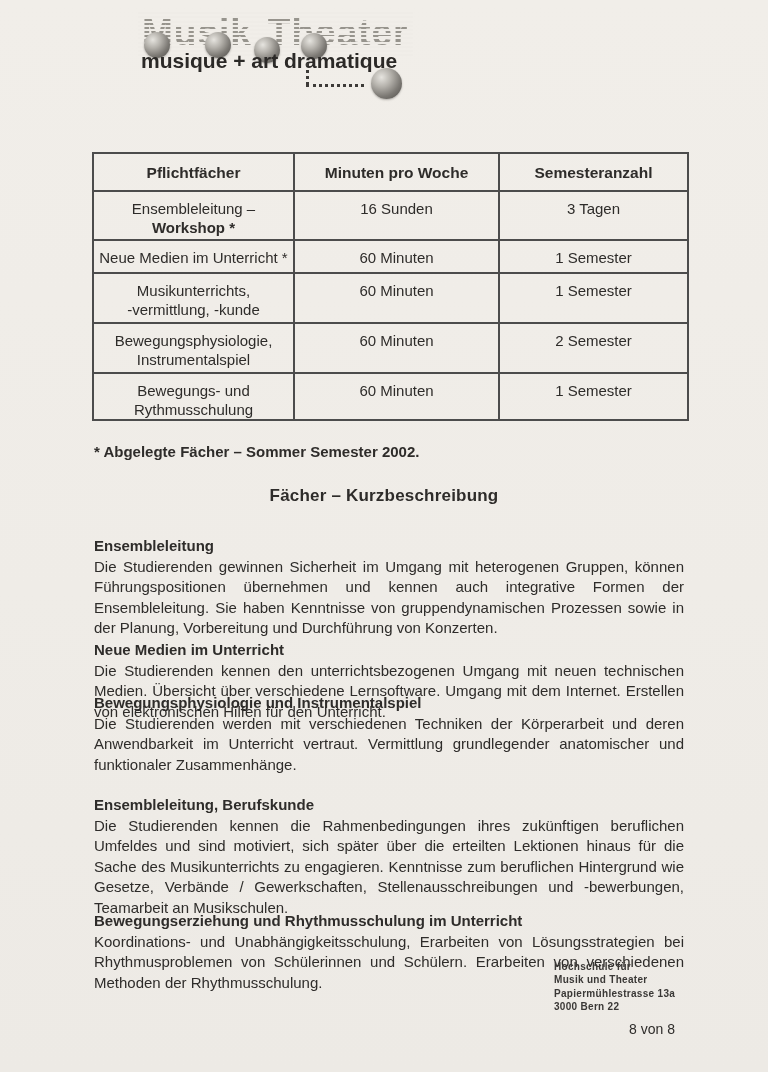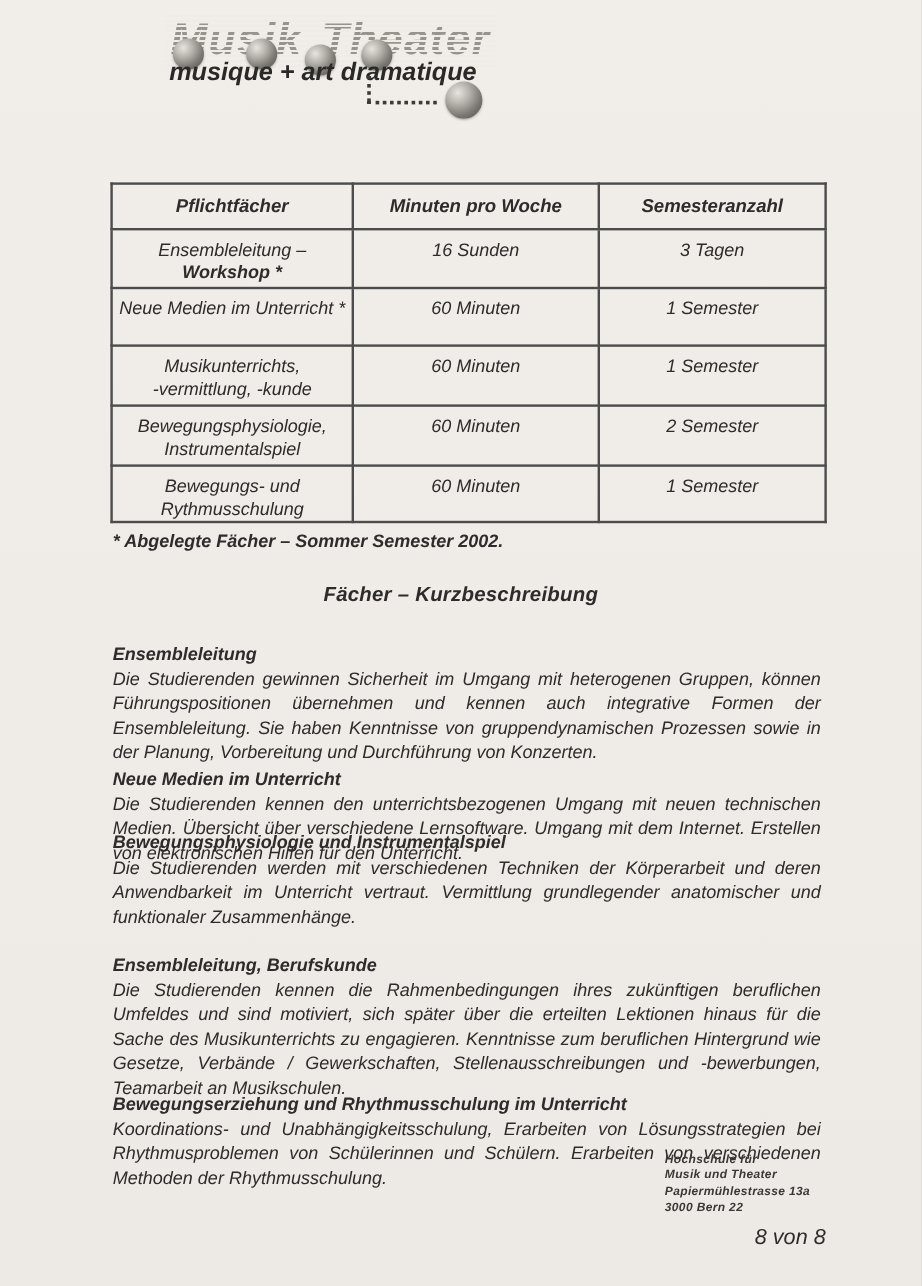--- a/index.html
+++ b/index.html
@@ -4,21 +4,20 @@
 <style>
   html,body{margin:0;padding:0;background:#d8d5d0;}
   .page{
     position:relative;
     width:768px;height:1072px;
     margin:0 auto;
     background:linear-gradient(180deg,#f1eee9 0%,#efece7 55%,#edeae5 100%);
     font-family:"Liberation Sans",sans-serif;
     color:#2e2c2a;
     overflow:hidden;
-    font-style:italic;
   }
 
   
   .logo-title{
     position:absolute;left:142px;top:12px;
     font-size:37px;font-weight:bold;letter-spacing:1px;
     color:#97948d;white-space:nowrap;
   }
   .logo-title .w1{margin-right:16px;}
   .logo-title::after{
@@ -54,21 +53,21 @@
   .subjects-table col.c2{width:205px;}
   .subjects-table col.c3{width:189px;}
   .subjects-table th,.subjects-table td{
     border:2px solid #4c4c4c;
     text-align:center;vertical-align:top;
     padding:7px 4px 0 4px;line-height:19px;
   }
   .subjects-table th{font-size:15.5px;padding-top:9px;}
   .subjects-table thead tr{height:38px;}
   .subjects-table tbody tr:nth-child(1){height:49px;}
-  .subjects-table tbody tr:nth-child(2){height:48px;border-radius:11px;}
+  .subjects-table tbody tr:nth-child(2){height:33px;border-radius:11px;}
   .subjects-table tbody tr:nth-child(3){height:50px;}
   .subjects-table tbody tr:nth-child(4){height:50px;}
   .subjects-table tbody tr:nth-child(5){height:41px;}
   .cell-line{display:block;text-align:center;}
   .cell-line.b{font-weight:bold;}
 
   
   .footnote{position:absolute;left:94px;top:443px;font-size:15px;font-weight:bold;}
   .doc-heading{
     position:absolute;left:0;top:486px;width:100%;
@@ -85,21 +84,21 @@
   .sec-4{top:795px;}
   .sec-5{top:911px;}
 
   
   .stamp{
     position:absolute;left:554px;top:960px;
     font-size:10px;line-height:13.4px;font-weight:bold;
     color:#3a3836;letter-spacing:.3px;white-space:nowrap;
   }
   .stamp span{display:block;}
-  .page-number{position:absolute;left:629px;top:1021px;font-size:18px;}
+  .page-number{position:absolute;left:629px;top:1021px;font-size:14px;}
 </style>
 </head>
 <body>
 
 <div class="page">
 
   <div class="logo-title">
     <span class="w1">Musik</span><span class="w2">Theater</span>
   </div>
   <div class="sphere s1"></div>

